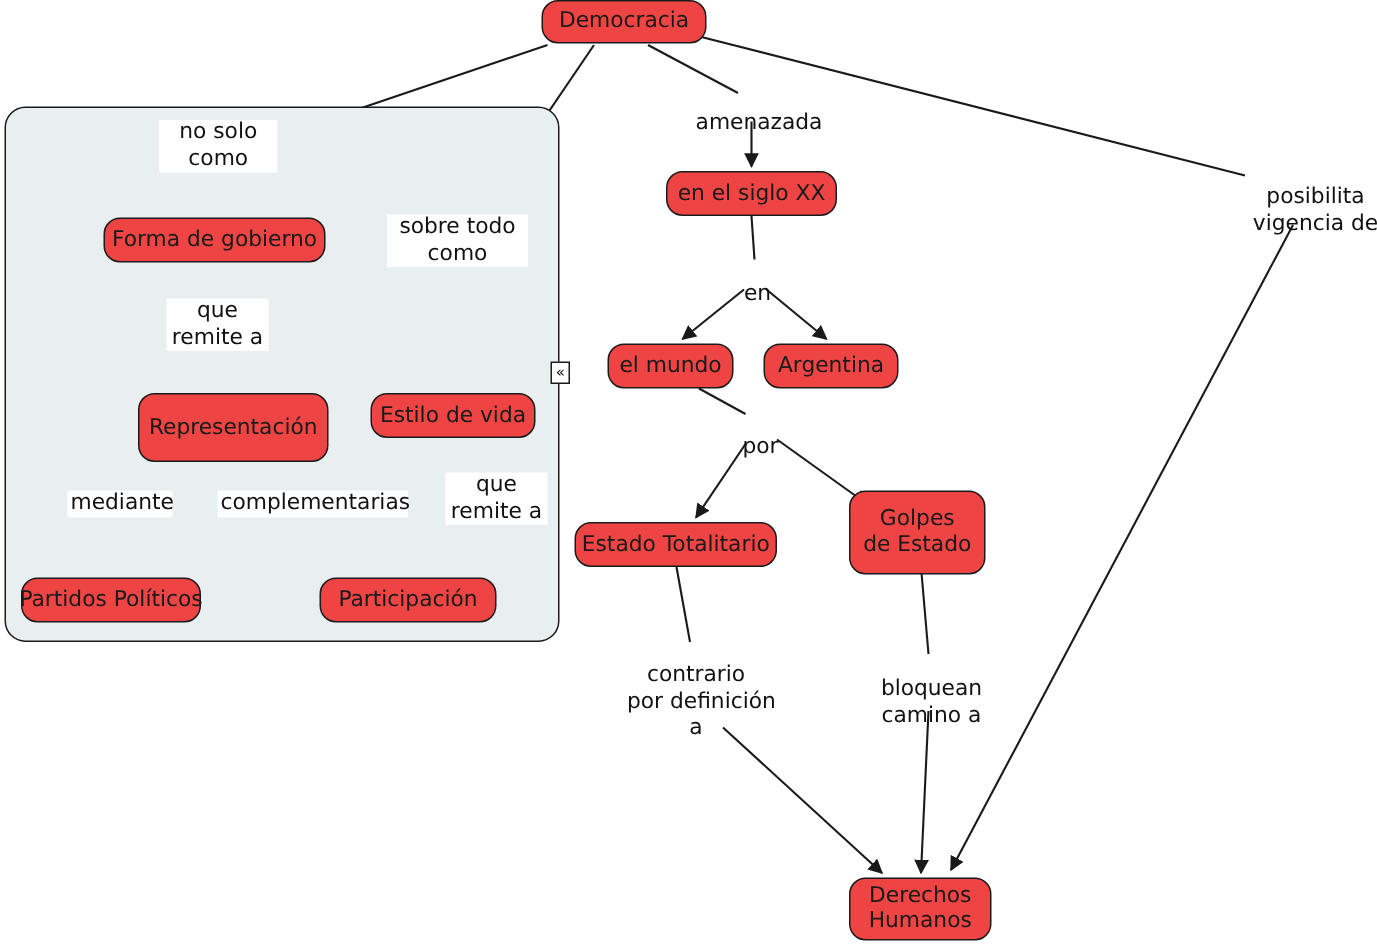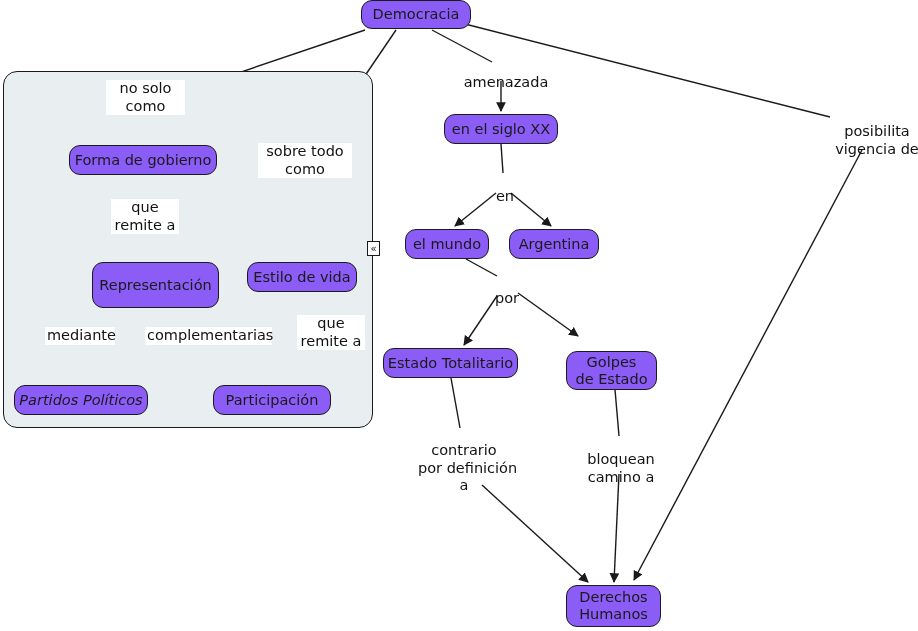--- a/index.html
+++ b/index.html
@@ -39,21 +39,21 @@
     border: 1.4px solid #1a1a1a;
     font-size: 10px;
     line-height: 13px;
     text-align: center;
     color: #111;
     font-family: "DejaVu Sans", "Liberation Sans", sans-serif;
   }
   .node {
     position: absolute;
     box-sizing: border-box;
-    background: #8b5cf6;
+    background: #ef4444;
     border: 1.5px solid #1b1b1b;
     border-radius: 11px;
     color: #1a1a1a;
     font-size: 14.5px;
     line-height: 17px;
     display: flex;
     align-items: center;
     justify-content: center;
     text-align: center;
     white-space: pre;
@@ -149,33 +149,33 @@
   <div class="collapse-handle" style="left:367px; top:241px;">«</div>
 
   <div class="node" style="left:361px; top:0px; width:110px; height:29px;">Democracia</div>
 
   <div class="node" style="left:69px; top:145px; width:148px; height:30px;">Forma de gobierno</div>
 
   <div class="node" style="left:247px; top:262px; width:110px; height:30px;">Estilo de vida</div>
 
   <div class="node" style="left:92px; top:262px; width:127px; height:46px;">Representación</div>
 
-  <div class="node" style="left:14px; top:385px; width:134px; height:30px;font-style:italic;">Partidos Políticos</div>
+  <div class="node" style="left:14px; top:385px; width:120px; height:30px;">Partidos Políticos</div>
 
   <div class="node" style="left:213px; top:385px; width:118px; height:30px;">Participación</div>
 
   <div class="node" style="left:444px; top:114px; width:114px; height:30px;">en el siglo XX</div>
 
   <div class="node" style="left:405px; top:229px; width:84px; height:30px;">el mundo</div>
 
   <div class="node" style="left:509px; top:229px; width:90px; height:30px;">Argentina</div>
 
   <div class="node" style="left:383px; top:348px; width:135px; height:30px;">Estado Totalitario</div>
 
-  <div class="node" style="left:566px; top:351px; width:91px; height:39px;">Golpes
+  <div class="node" style="left:566px; top:327px; width:91px; height:56px;">Golpes
 de Estado</div>
 
   <div class="node" style="left:566px; top:585px; width:95px; height:42px;">Derechos
 Humanos</div>
 
   <div class="link-label" style="left:106px; top:80px; width:75px;">no solo
 como</div>
 
   <div class="link-label" style="left:258px; top:143px; width:90px;">sobre todo
 como</div>

